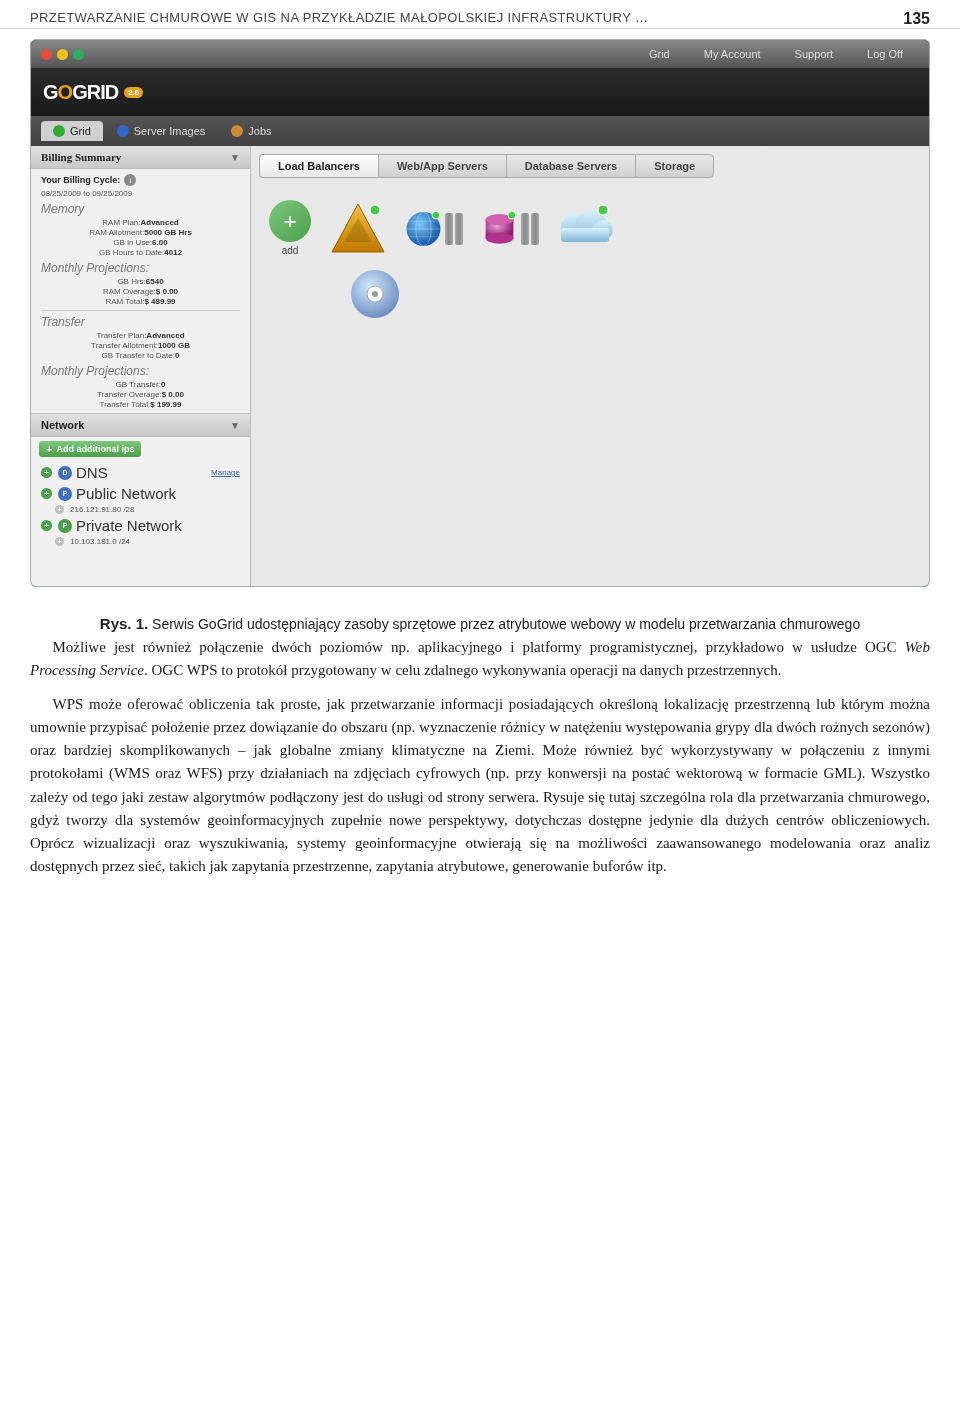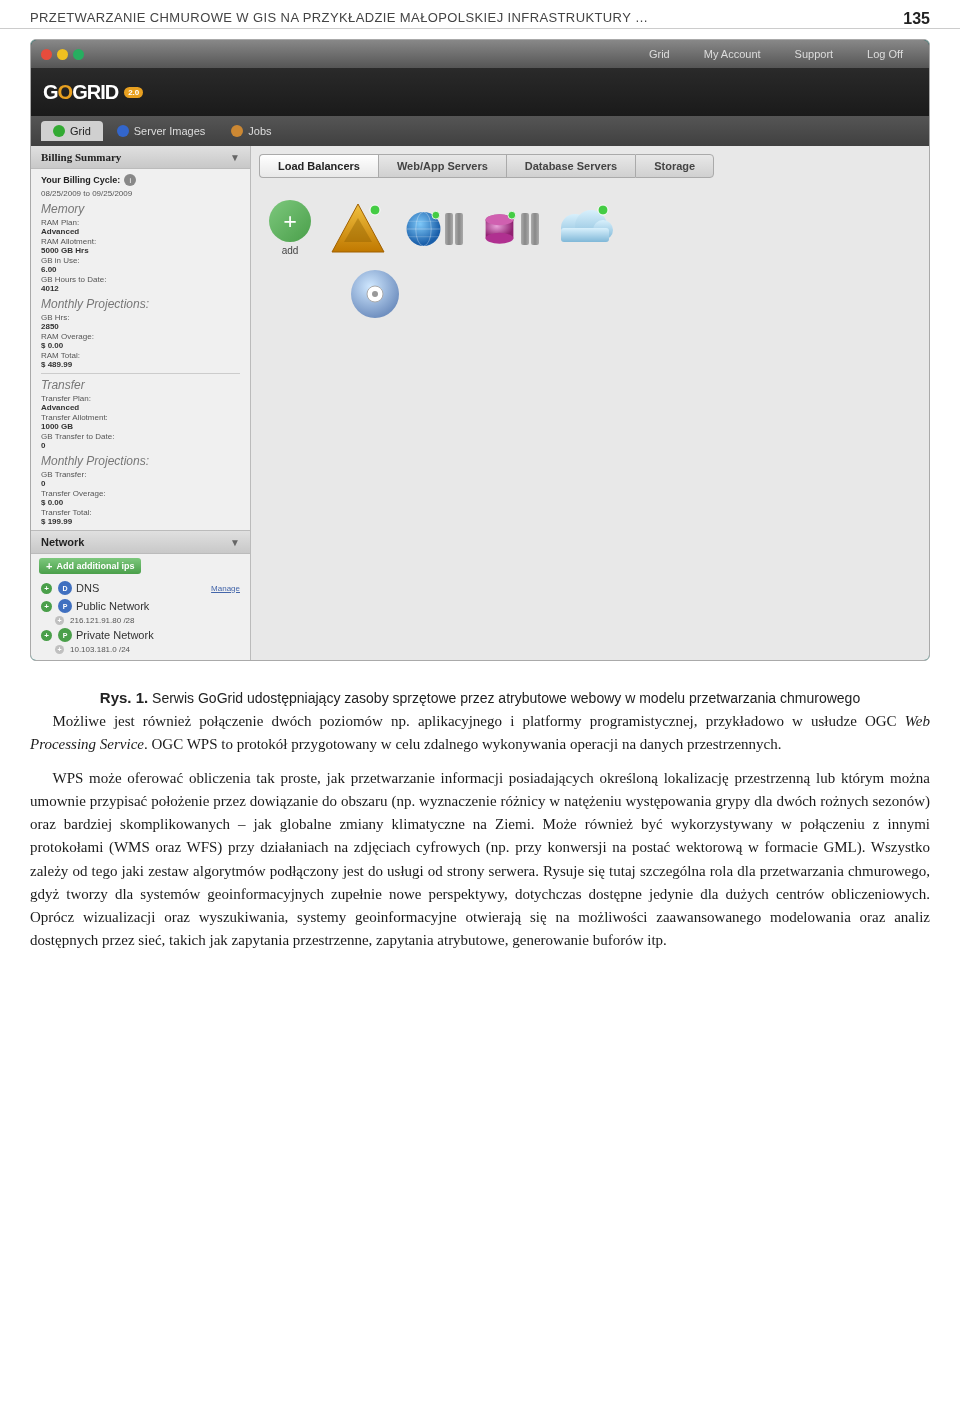--- a/index.html
+++ b/index.html
@@ -207,23 +207,22 @@
       font-family: Arial, sans-serif;
     }
     .billing-subsection-title {
       font-size: 12px;
       color: #777;
       margin: 4px 0 2px 0;
       font-style: italic;
     }
     .billing-row {
       display: flex;
-      justify-content: flex-end;
+      justify-content: center;
       margin-bottom: 1px;
-      flex-direction: column;
     }
     .billing-row-label {
       font-size: 8px;
       color: #555;
     }
     .billing-row-value {
       font-size: 8px;
       color: #333;
       font-weight: bold;
     }
@@ -291,21 +290,21 @@
       justify-content: center;
       font-size: 7px;
       color: #fff;
       font-family: Arial, sans-serif;
       font-weight: bold;
       flex-shrink: 0;
     }
     .ni-green { background: #4a9f4a; }
     .ni-blue { background: #4070c0; }
     .network-item-label {
-      font-size: 11px;
+      font-size: 15px;
       color: #333;
       flex: 1;
     }
     .network-item-manage {
       font-size: 8px;
       color: #4466aa;
       text-decoration: underline;
     }
     .network-expand {
       width: 11px;
@@ -537,21 +536,21 @@
           <span class="billing-row-label">GB in Use:</span>
           <span class="billing-row-value">6.00</span>
         </div>
         <div class="billing-row">
           <span class="billing-row-label">GB Hours to Date:</span>
           <span class="billing-row-value">4012</span>
         </div>
         <div class="billing-subsection-title">Monthly Projections:</div>
         <div class="billing-row">
           <span class="billing-row-label">GB Hrs:</span>
-          <span class="billing-row-value">2850</span>
+          <span class="billing-row-value">6540</span>
         </div>
         <div class="billing-row">
           <span class="billing-row-label">RAM Overage:</span>
           <span class="billing-row-value">$ 0.00</span>
         </div>
         <div class="billing-row">
           <span class="billing-row-label">RAM Total:</span>
           <span class="billing-row-value">$ 489.99</span>
         </div>
 

